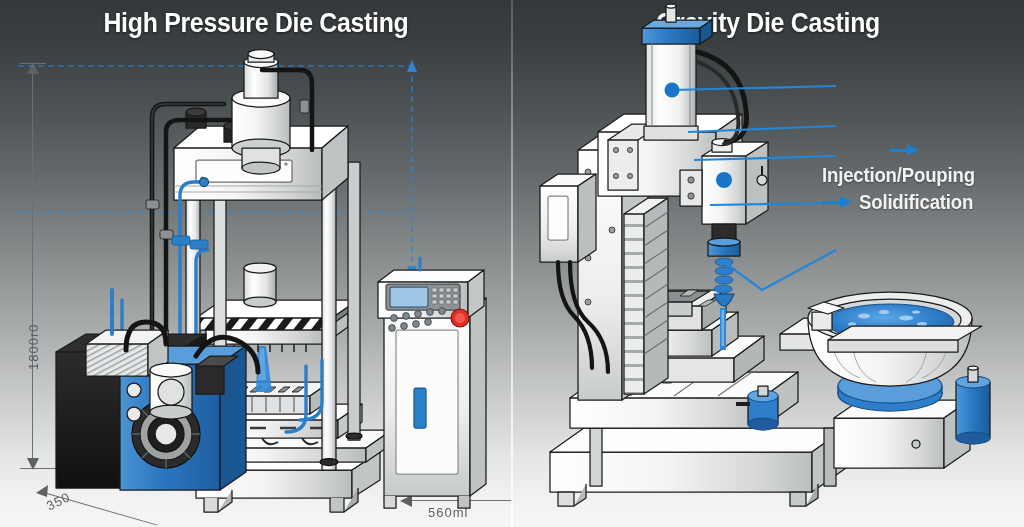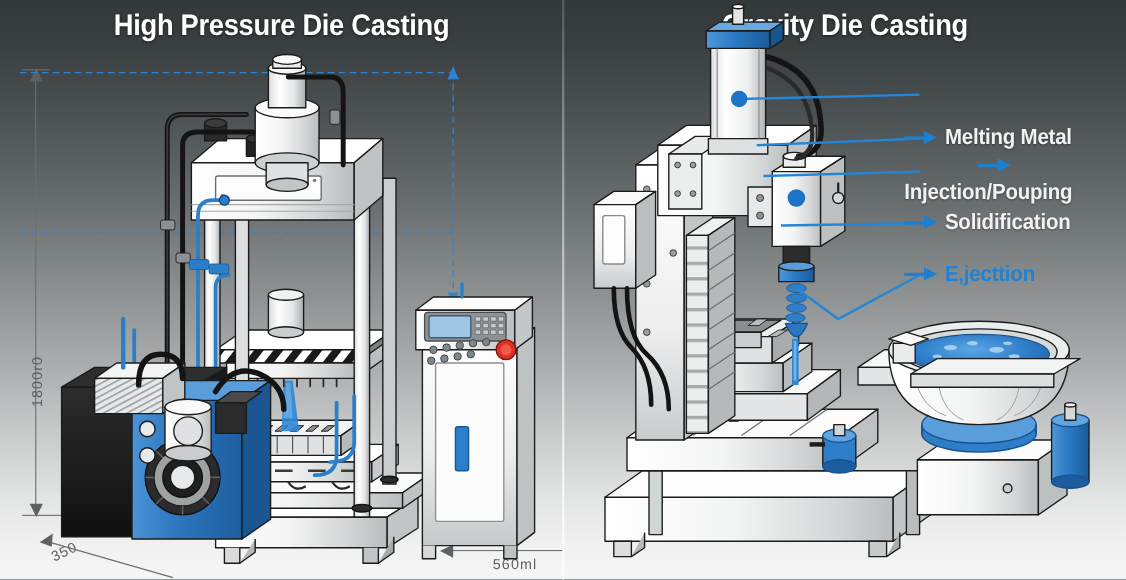--- a/index.html
+++ b/index.html
@@ -87,21 +87,21 @@
     <div class="dimline" style="left:20px; top:63px; width:26px; height:1px;"></div>
     <div class="dimline" style="left:20px; top:468px; width:58px; height:1px;"></div>
     <div class="dimlabel dim-v" style="left:26px; top:370px;">1800r0</div>
 
     <div class="dimlabel" style="left:44px; top:500px; transform:rotate(-26deg); transform-origin:left top;">350</div>
     <div class="dimline" style="left:40px; top:491px; width:122px; height:1px; transform:rotate(16deg); transform-origin:left center;"></div>
     <svg style="position:absolute;left:36px;top:484px;" width="14" height="14">
       <polygon points="0,9 12,1 11,13" fill="#5d6164"></polygon>
     </svg>
 
-    <div class="dimlabel" style="left:448px; top:505px;">560ml</div>
+    <div class="dimlabel" style="left:428px; top:505px;">560ml</div>
     <div class="dimline" style="left:404px; top:500px; width:108px; height:1px;"></div>
     <svg style="position:absolute;left:400px;top:494px;" width="14" height="14">
       <polygon points="0,7 12,1 12,13" fill="#5d6164"></polygon>
     </svg>
 
     <svg style="position:absolute;left:0;top:0;" width="512" height="527">
       <path d="M18,66 L412,66" stroke="#2f84cf" stroke-width="1.2" stroke-dasharray="6 4" fill="none"></path>
       <path d="M412,66 L412,276" stroke="#2f84cf" stroke-width="1.2" stroke-dasharray="6 4" fill="none"></path>
       <path d="M18,212 L412,212" stroke="#2f84cf" stroke-width="1.2" stroke-dasharray="6 4" fill="none"></path>
       <polygon points="412,278 407,266 417,266" fill="#2f84cf"></polygon>
@@ -651,37 +651,29 @@
       </g>
       <g fill="#1b74c8" stroke="none">
         <circle cx="160" cy="90" r="7.5"></circle>
         <circle cx="212" cy="180" r="8"></circle>
       </g>
     </svg>
 
     <div id="callouts">
 
 
-      <div class="callout" style="left:310px; top:114px;">
-        <span class="arrow"></span>
-        <span class="ctext">Melting Metal</span>
-      </div>
 
       <div class="callout" style="left:310px; top:144px;flex-direction:column;">
         <span class="arrow"></span>
         <span class="ctext">Injection/Pouping</span>
       </div>
 
       <div class="callout" style="left:310px; top:191px;">
         <span class="arrow"></span>
         <span class="ctext">Solidification</span>
       </div>
 
-      <div class="callout accent" style="left:310px; top:238px;">
-        <span class="arrow"></span>
-        <span class="ctext">E,jecttion</span>
-      </div>
 
     </div>
   </div>
 
   <div id="divider"></div>
 </div>
 
 </body></html>

